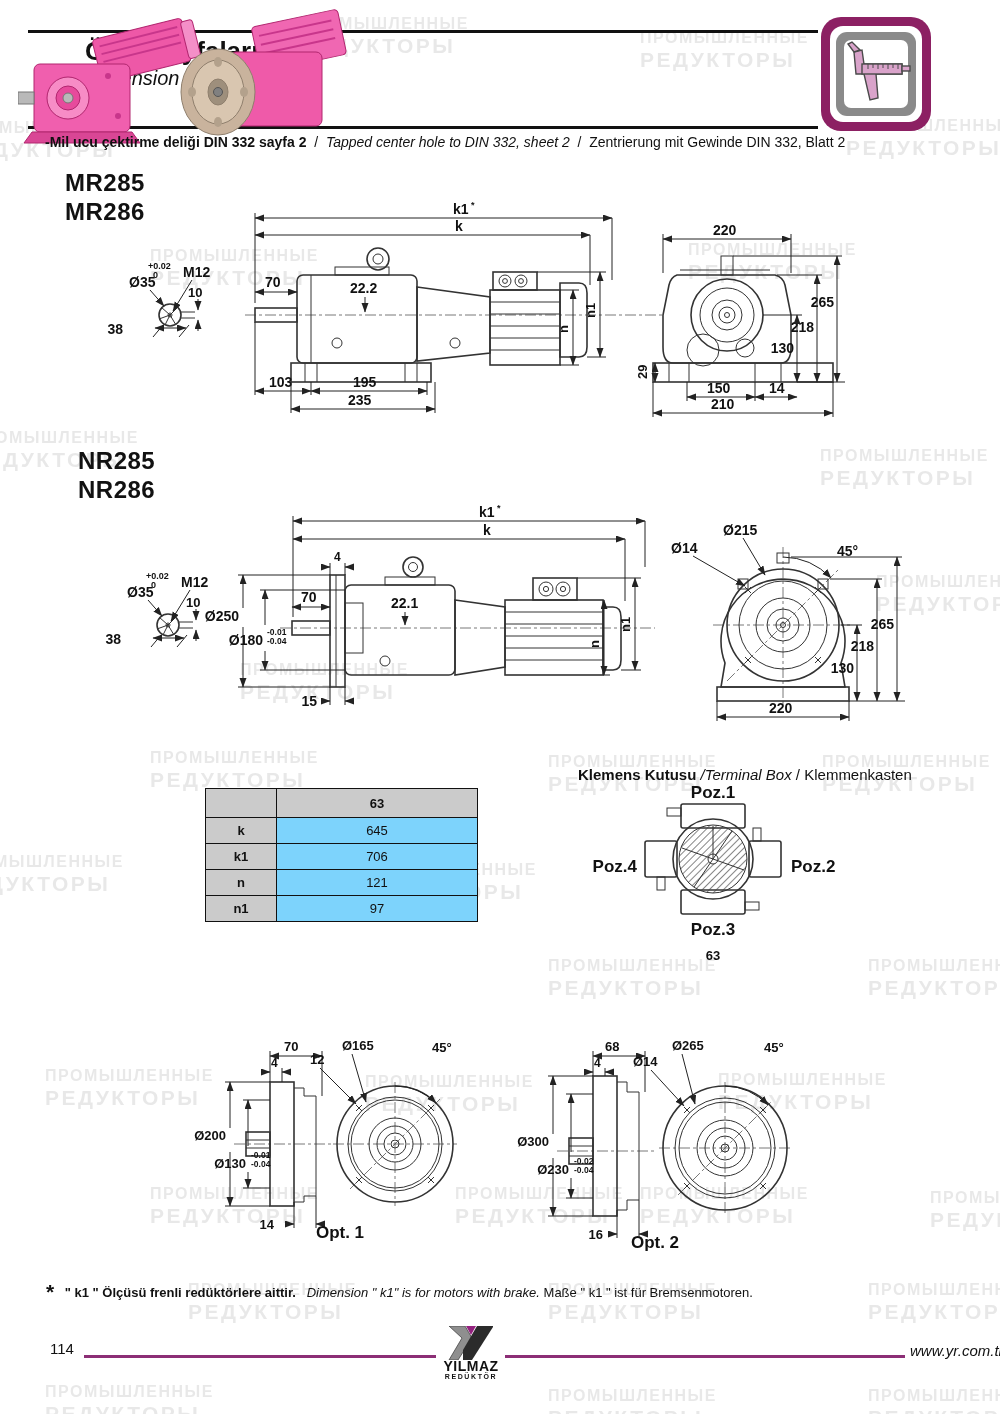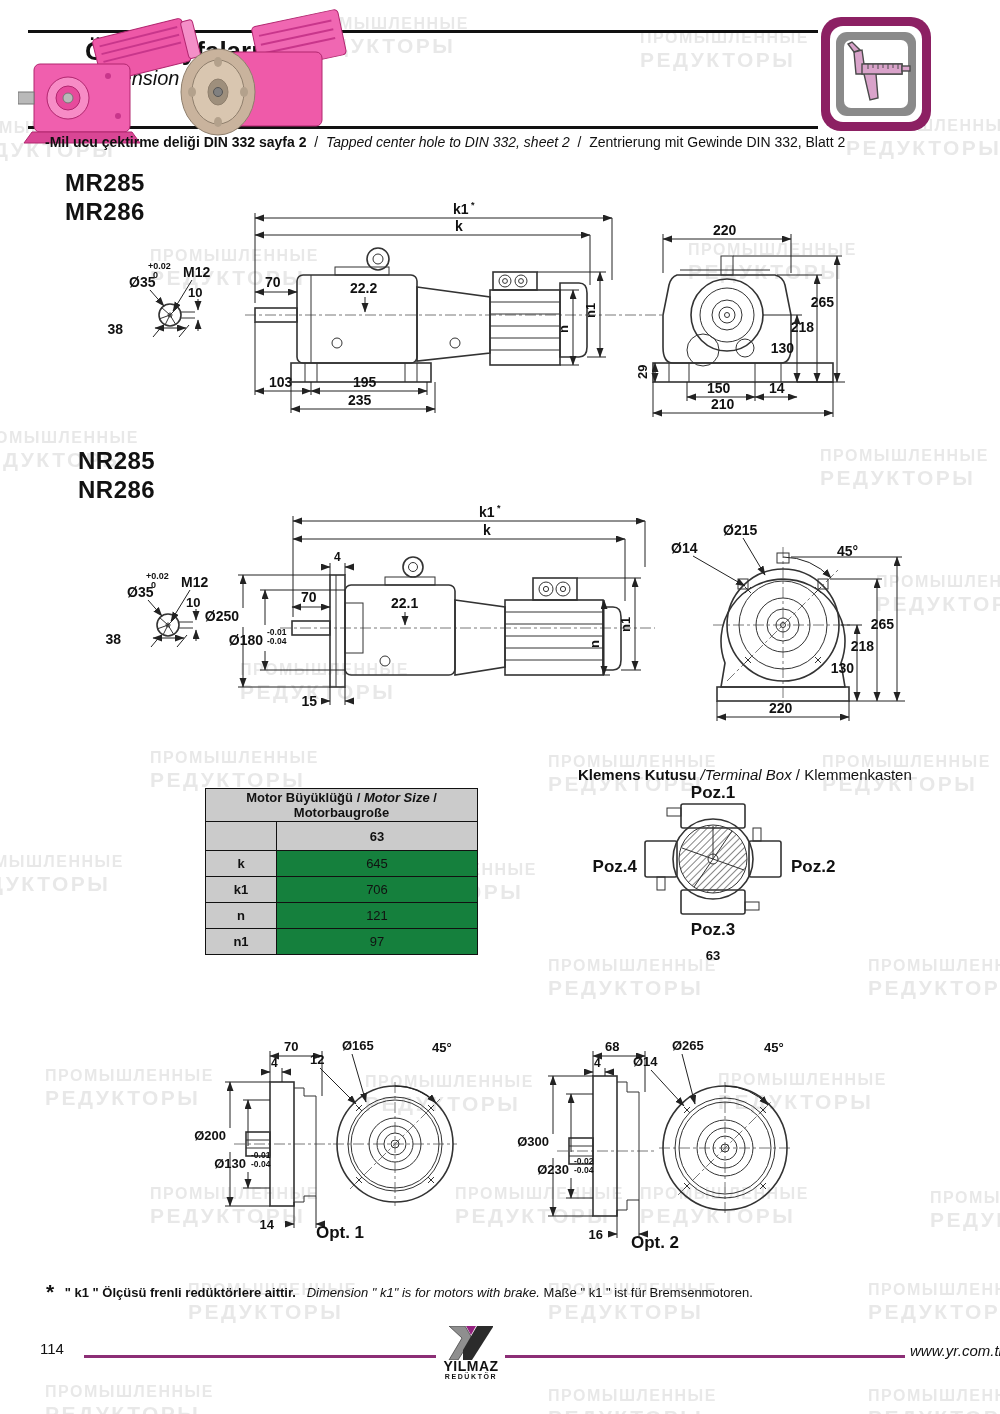--- a/index.html
+++ b/index.html
@@ -30,21 +30,21 @@
   svg .t12{font-size:12px;font-weight:bold}
   svg .t9{font-size:9px;font-weight:bold}
   svg .t8{font-size:8.5px;font-weight:bold}
   svg .t17{font-size:17px;font-weight:bold}
   
   table.dim{border-collapse:collapse;width:273px;font-size:13px}
   table.dim td{border:1.5px solid #111;text-align:center;padding:0}
   table.dim .hd{background:#cbcbcb;font-weight:bold;height:32px}
   table.dim .gy{background:#cbcbcb}
   table.dim .lbl{width:70px;font-weight:bold;background:#cbcbcb;height:25px}
-  table.dim .val{background:#15803d}
+  table.dim .val{background:#7dd3fc}
   .sect-title{font-size:15px;white-space:nowrap}
   .sect-title b{font-weight:bold}
   .sect-title i{font-style:italic}
   .flange-title{font-size:16.5px;white-space:nowrap}
   .foot-note{font-size:13px;white-space:nowrap}
   .purple-line{position:absolute;height:3px;background:#8c2f76}
   .url{font-size:15px;font-style:italic}
 </style>
 </head>
 <body>
@@ -549,29 +549,20 @@
       <line class="d" x1="794" y1="196" x2="850" y2="196"></line>
       <text class="t14" x="714" y="208">220</text>
       <line class="d" x1="662" y1="212" x2="794" y2="212" marker-start="url(#a2)" marker-end="url(#a2)"></line>
       <line class="d" x1="662" y1="196" x2="662" y2="216"></line>
         <line class="d" x1="794" y1="196" x2="794" y2="216"></line>
     </g>
   </svg>
 
   <table class="dim abs" style="left:205px;top:788px">
     <tbody>
-        <tr>
-      <td class="hd" colspan="2">
-        <b>Motor Büyüklüğü</b>
-        <span> </span><span>/</span><span> </span>
-        <i>Motor Size</i>
-        <span> </span><span>/</span><span> </span>
-        <span>Motorbaugroße</span>
-      </td>
-    </tr>
     <tr>
       <td class="gy" style="width:70px;height:28px"></td>
       <td class="gy" style="font-weight:bold">63</td>
     </tr>
     <tr>
       <td class="lbl">k</td>
       <td class="val">645</td>
     </tr>
     <tr>
       <td class="lbl">k1</td>
@@ -773,21 +764,21 @@
     <span style="font-size:21px;font-weight:bold;vertical-align:-2px">*</span>
     <span class="foot-note" style="margin-left:6px">
       <b>" k1 " Ölçüsü frenli redüktörlere aittir.</b>
       <span>&nbsp; </span>
       <i>Dimension " k1" is for motors with brake.</i>
       <span> </span>
       <span>Maße " k1 " ist für Bremsenmotoren.</span>
     </span>
   </div>
 
-  <div class="abs" style="left:40px;top:1340px;font-size:15px">114</div>
+  <div class="abs" style="left:50px;top:1340px;font-size:15px">114</div>
   <div class="purple-line" style="left:84px;top:1355px;width:352px"></div>
   <div class="purple-line" style="left:505px;top:1355px;width:400px"></div>
 
   <svg class="abs" style="left:448px;top:1326px" width="46" height="34" viewBox="0 0 46 34">
     <polygon points="1,0 17,0 24,12 10,34 1,34 14,12" fill="#8f8f8f" stroke="#444" stroke-width=".8"></polygon>
     <polygon points="45,0 29,0 15,24 15,34 24,34 45,1" fill="#2b2b2b"></polygon>
     <polygon points="18,0 28,0 23,9" fill="#93217e"></polygon>
   </svg>
   <div class="abs" style="left:438px;top:1358px;width:66px;text-align:center;font-weight:bold;font-size:14px;letter-spacing:.5px">YILMAZ</div>
   <div class="abs" style="left:438px;top:1373px;width:66px;text-align:center;font-weight:bold;font-size:7px;letter-spacing:1.6px">REDÜKTÖR</div>

